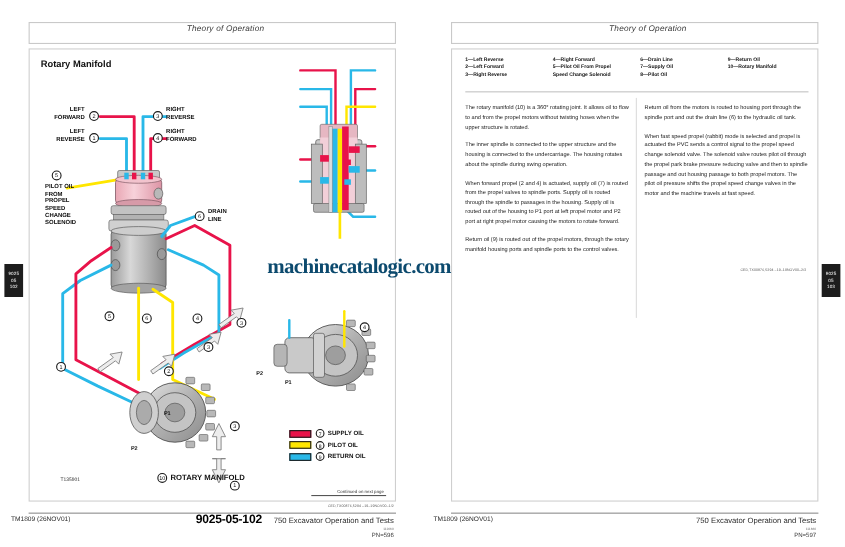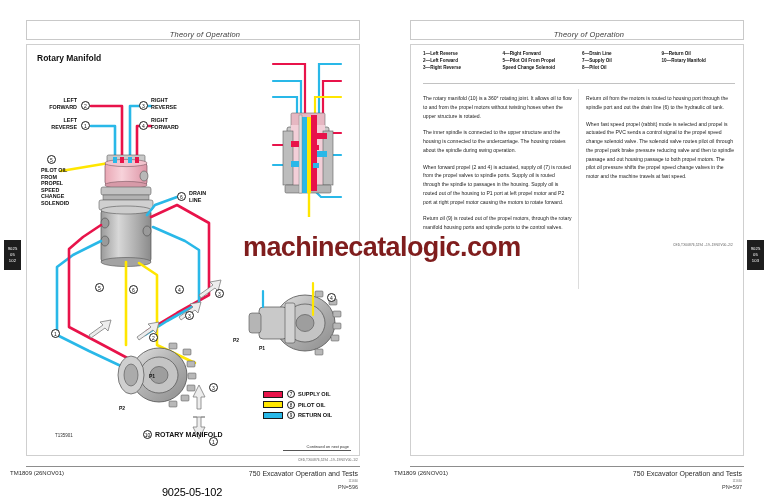--- a/index.html
+++ b/index.html
@@ -13,21 +13,21 @@
   #root { position: relative; width: 768px; height: 497px; background: #fdfdfd; }
 
   .page { position: absolute; top: 0; width: 384px; height: 497px; background: #ffffff; }
   .page-left  { left: 0; }
   .page-right { left: 384px; }
 
   
   .hdr-box {
     position: absolute; left: 26px; top: 20px; width: 334px; height: 20px;
     border: 1px solid #c9c9c9; background: #fff;
-    display: flex; align-items: flex-end; justify-content: center; padding-left: 24px;
+    display: flex; align-items: flex-start; justify-content: center; padding-left: 24px;
   }
   .hdr-text {
     font-style: italic; font-size: 7.5px; color: #3a3a3a; letter-spacing: .2px;
   }
 
   
   .content-box {
     position: absolute; left: 26px; top: 44px; width: 334px; height: 412px;
     border: 1px solid #cfcfcf; background: #fff; overflow: hidden;
   }
@@ -49,22 +49,22 @@
 
   
   .foot-rule {
     position: absolute; left: 26px; top: 466px; width: 334px;
     border-top: 1px solid #8d8d8d;
   }
   .foot-left {
     position: absolute; left: 10px; top: 470px; font-size: 6px; color: #2a2a2a;
   }
   .foot-center {
-    position: absolute; left: 0; top: 466px; width: 384px; text-align: center;
-    font-size: 11px; font-weight: normal; color: #000; letter-spacing: -0.2px; margin-top: 20px;
+    position: absolute; left: 16px; top: 466px; width: 384px; text-align: center;
+    font-size: 11px; font-weight: bold; color: #000; letter-spacing: -0.2px;
   }
   .foot-right {
     position: absolute; right: 26px; top: 470px; font-size: 7px; color: #2a2a2a;
     text-align: right;
   }
   .foot-pn {
     position: absolute; right: 26px; top: 484px; font-size: 5.5px; color: #3a3a3a;
     text-align: right;
   }
   .foot-tiny {
@@ -121,23 +121,23 @@
 
   .cols { position: absolute; left: 12px; top: 44px; width: 312px; display: flex; gap: 14px; }
   .col { width: 149px; }
   .para { font-size: 5.1px; color: #1c1c1c; line-height: 1.72; margin-bottom: 8px; text-align: left; }
 
   .col-div { position: absolute; left: 167px; top: 44px; width: 0; height: 200px; border-left: 1px solid #dcdcdc; }
 
   
   .watermark {
     position: absolute; left: 243px; top: 232px; z-index: 40;
-    font-size: 27px; font-weight: bold; color: #7f1d1d;
+    font-size: 19px; font-weight: bold; color: #0c4a6e;
     letter-spacing: -0.6px; white-space: nowrap; pointer-events: none;
-    font-family: Liberation Sans, sans-serif;
+    font-family: Liberation Serif, serif;
   }
 </style>
 </head>
 <body>
 
 <div id="root">
 
   <div class="page page-left">
 
     <div class="hdr-box">

